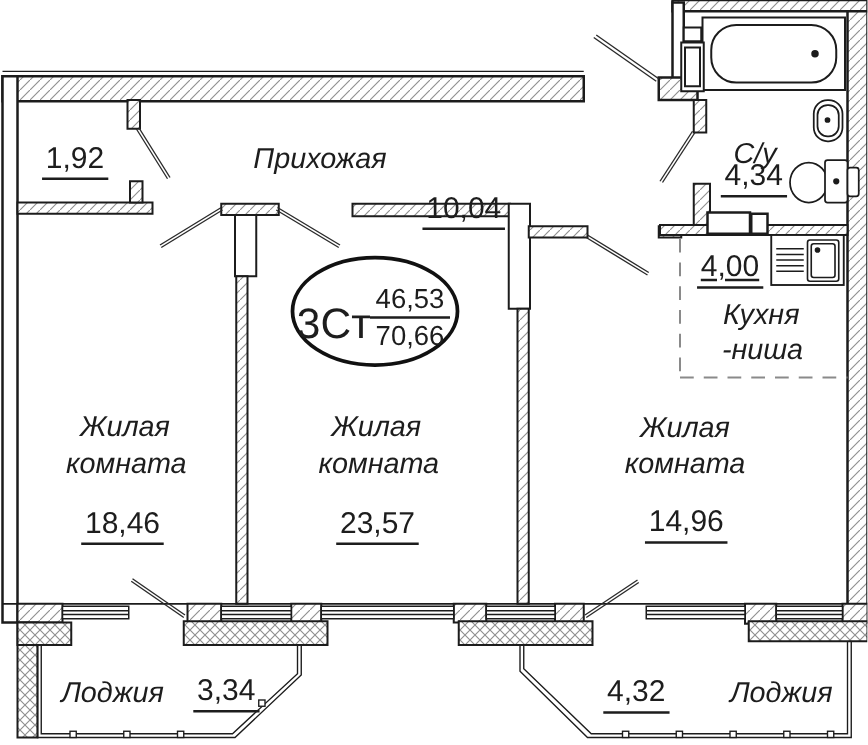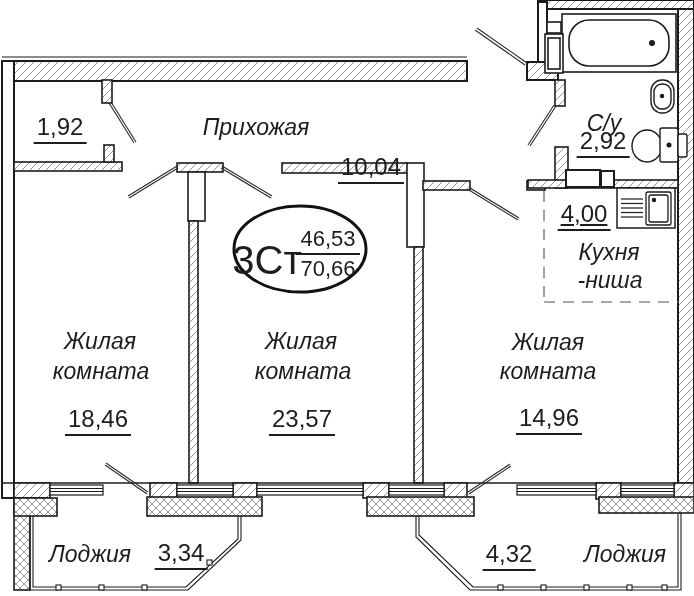--- a/index.html
+++ b/index.html
@@ -4,21 +4,21 @@
 <style>
   html,body{margin:0;padding:0;background:#fff;}
   .plan{position:relative;width:694px;height:596px;background:#fff;overflow:hidden;
         font-family:"Liberation Sans",sans-serif;color:#1d1d1d;}
   .plan svg{position:absolute;left:0;top:0;}
   .lbl{position:absolute;transform:translate(-50%,-50%);white-space:nowrap;
        font-size:23px;line-height:1;}
   .it{font-style:italic;}
   .num{font-size:24px;font-style:normal;}
   .u{border-bottom:2px solid #1d1d1d;padding:0 3px 2px 3px;}
-  .tag-type{position:absolute;transform:translate(-50%,-50%);font-size:40px;}
+  .tag-type{position:absolute;transform:translate(-50%,-50%);font-size:34px;}
   .frac{position:absolute;left:296px;top:226px;width:64px;text-align:center;font-size:22px;}
   .frac .top{border-bottom:2px solid #1d1d1d;padding-bottom:1px;}
   .frac .bot{padding-top:1px;}
 </style>
 </head>
 <body>
 
 <div class="plan">
 
 <svg width="694" height="596" viewBox="0 0 694 596">
@@ -218,21 +218,21 @@
 
   <ellipse cx="300" cy="249" rx="66" ry="43" fill="#ffffff" stroke="#111111" stroke-width="3"></ellipse>
 </svg>
 
 <div class="lbl" style="left:60px;top:127px;"><span class="num u">1,92</span></div>
 
 <div class="lbl it" style="left:256px;top:127px;">Прихожая</div>
 <div class="lbl" style="left:371px;top:126px;margin-top:41px;"><span class="num u">10,04</span></div>
 
 <div class="lbl it" style="left:604px;top:99px;margin-top:24px;">С/у</div>
-<div class="lbl" style="left:603px;top:141px;"><span class="num u">2,92</span></div>
+<div class="lbl" style="left:603px;top:141px;"><span class="num u">4,34</span></div>
 
 <div class="lbl" style="left:584px;top:214px;text-decoration:underline;"><span class="num u">4,00</span></div>
 <div class="lbl it" style="left:609px;top:252px;">Кухня</div>
 <div class="lbl it" style="left:610px;top:280px;">-ниша</div>
 
 <div class="lbl it" style="left:100px;top:341px;">Жилая</div>
 <div class="lbl it" style="left:101px;top:371px;">комната</div>
 <div class="lbl" style="left:98px;top:419px;"><span class="num u">18,46</span></div>
 
 <div class="lbl it" style="left:301px;top:341px;">Жилая</div>

